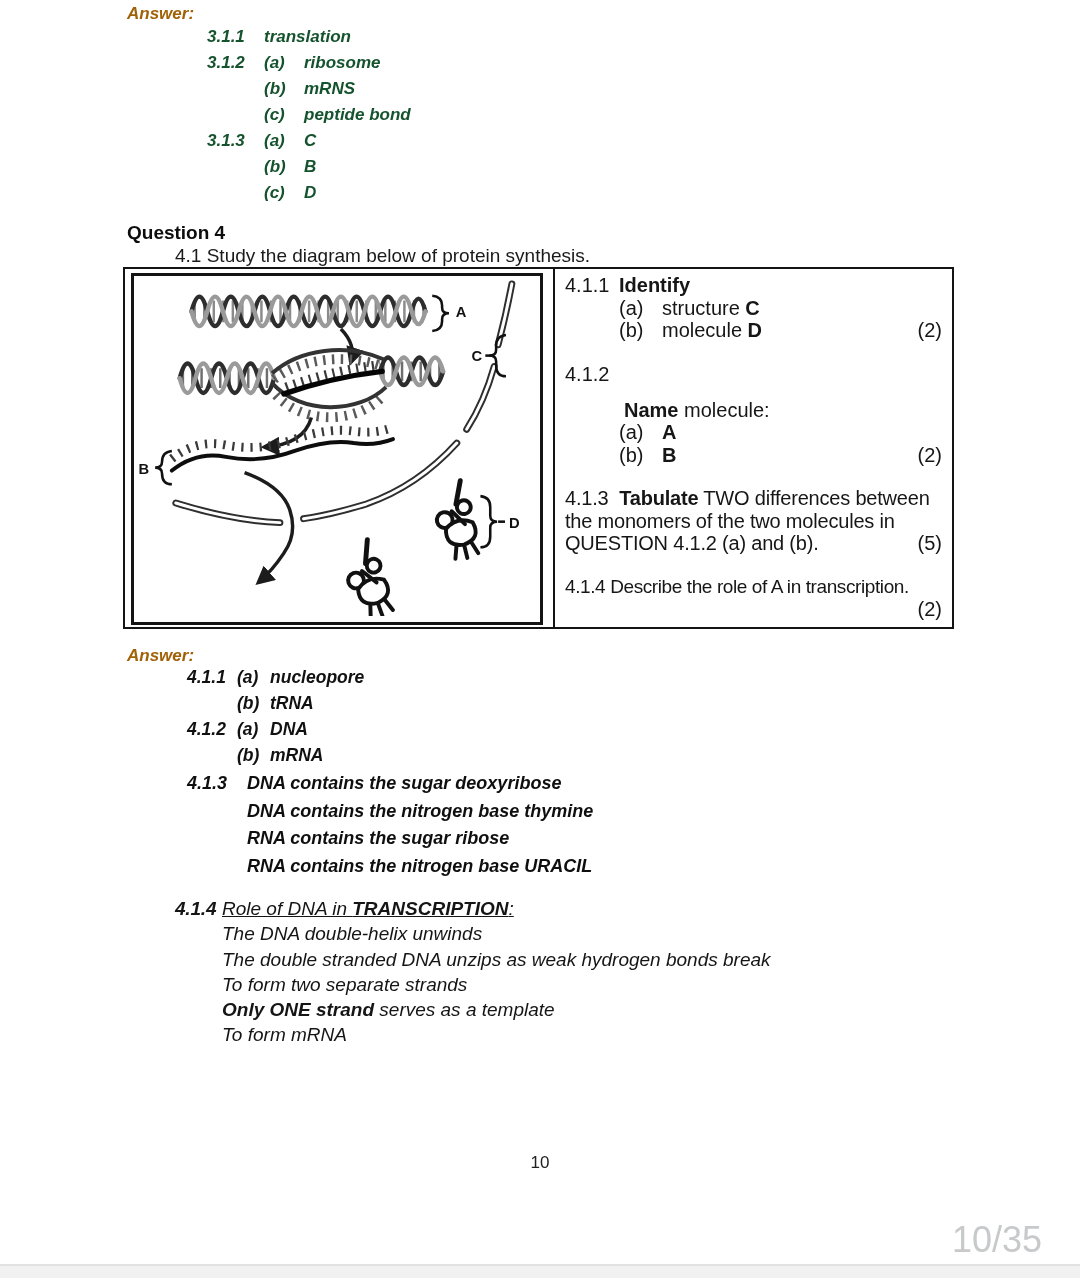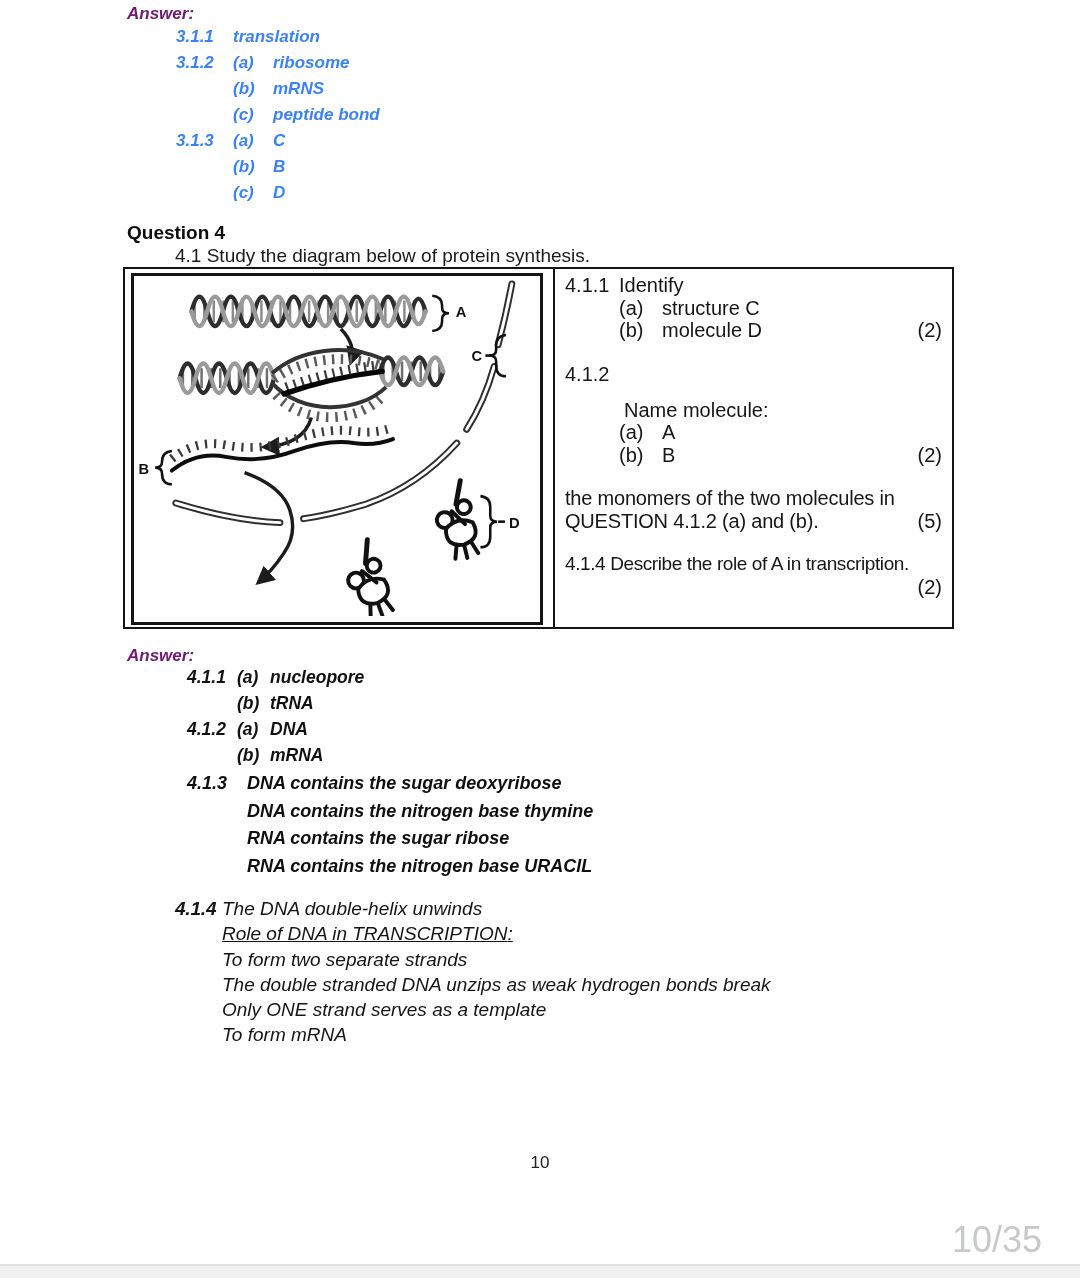--- a/index.html
+++ b/index.html
@@ -1,42 +1,42 @@
 <!DOCTYPE html>
 <html><head>
 <meta charset="utf-8">
 <style>
   html,body{margin:0;padding:0;background:#fff;}
   .page{position:relative;width:1080px;height:1278px;background:#ffffff;overflow:hidden;
         font-family:"Liberation Sans",sans-serif;color:#141414;}
 
   
-  .ans-label{position:absolute;font:italic bold 17px/22px "Liberation Sans",sans-serif;color:#701a75;}
-  .ans3-items{position:absolute;left:176px;top:24px;font:italic bold 17px/26px "Liberation Sans",sans-serif;color:#3b82f6;}
+  .ans-label{position:absolute;font:italic bold 17px/22px "Liberation Sans",sans-serif;color:#a16207;}
+  .ans3-items{position:absolute;left:207px;top:24px;font:italic bold 17px/26px "Liberation Sans",sans-serif;color:#14532d;}
   .arow{display:flex;}
   .c-num{width:57px;flex:0 0 auto;}
   .c-let{width:40px;flex:0 0 auto;}
 
   
   .q4-head{position:absolute;left:127px;top:221px;font:bold 19px/24px "Liberation Sans",sans-serif;color:#0d0d0d;}
   .q4-intro{position:absolute;left:127px;top:244px;font:19px/24px "Liberation Sans",sans-serif;color:#1a1a1a;margin-left:48px;}
 
   
   .qtable{position:absolute;left:123px;top:267px;width:827px;height:358px;border:2px solid #141414;display:flex;background:#fff;}
   .cell-diagram{width:428px;flex:0 0 auto;position:relative;}
   .cell-questions{flex:1 1 auto;border-left:2px solid #141414;padding:5px 8px 0 10px;
                   font:20px/22.5px "Liberation Sans",sans-serif;color:#161616;}
   .dbox{position:absolute;left:6px;top:4px;width:406px;height:346px;border:3px solid #141414;background:#fff;}
 
   .qblock{margin:0 0 21px 0;}
   .qrow{display:flex;white-space:nowrap;}
   .qn{width:54px;flex:0 0 auto;}
   .ql{width:43px;flex:0 0 auto;}
   .qm{margin-left:auto;padding-right:2px;}
-  .b{font-weight:normal;}
+  .b{font-weight:bold;}
   .q413line,.q414line{white-space:nowrap;letter-spacing:-0.2px;}
   .q414line{font-size:19px;letter-spacing:-0.4px;}
 
   
   .ans4-items{position:absolute;left:187px;top:664px;font:italic bold 17.5px/26px "Liberation Sans",sans-serif;color:#111;}
   .c4-num{width:50px;flex:0 0 auto;}
   .c4-let{width:33px;flex:0 0 auto;}
 
   .a413{position:absolute;left:187px;top:770px;font:italic bold 18px/27.5px "Liberation Sans",sans-serif;color:#0f0f0f;display:flex;}
   .a413 .c4-num{width:60px;}
@@ -216,20 +216,21 @@
         </div>
         <div class="qrow">
           <span class="qn"></span>
           <span class="ql">(b)</span>
           <span class="b">B</span>
           <span class="qm">(2)</span>
         </div>
       </div>
 
       <div class="qblock">
+        <div class="q413line"><span>4.1.3</span>&nbsp;&nbsp;<span class="b">Tabulate</span><span> TWO differences between</span></div>
         <div class="q413line">the monomers of the two molecules in</div>
         <div class="qrow">
             <span class="q413line">QUESTION 4.1.2 (a) and (b).</span>
           <span class="qm">(5)</span>
         </div>
       </div>
 
       <div class="qblock">
         <div class="q414line"><span>4.1.4</span>&nbsp;<span>Describe the role of A in transcription.</span></div>
         <div class="qrow">
@@ -271,24 +272,24 @@
       <div>DNA contains the sugar deoxyribose</div>
       <div>DNA contains the nitrogen base thymine</div>
       <div>RNA contains the sugar ribose</div>
       <div>RNA contains the nitrogen base URACIL</div>
     </span>
   </div>
 
   <div class="a414">
     <span class="num">4.1.4</span>
     <span>
+      <div><span class="title"><span>Role of DNA in </span><span class="b">TRANSCRIPTION</span><span>:</span></span></div>
       <div>The DNA double-helix unwinds</div>
-      <div><span class="title"><span>Role of DNA in </span><span class="b">TRANSCRIPTION</span><span>:</span></span></div>
+      <div>The double stranded DNA unzips as weak hydrogen bonds break</div>
       <div>To form two separate strands</div>
-      <div>The double stranded DNA unzips as weak hydrogen bonds break</div>
       <div><span class="b">Only ONE strand</span><span> serves as a template</span></div>
       <div>To form mRNA</div>
     </span>
   </div>
 
   <div class="page-number">10</div>
   <div class="page-indicator">10/35</div>
   <div class="bottom-bar"></div>
 
 </div>

